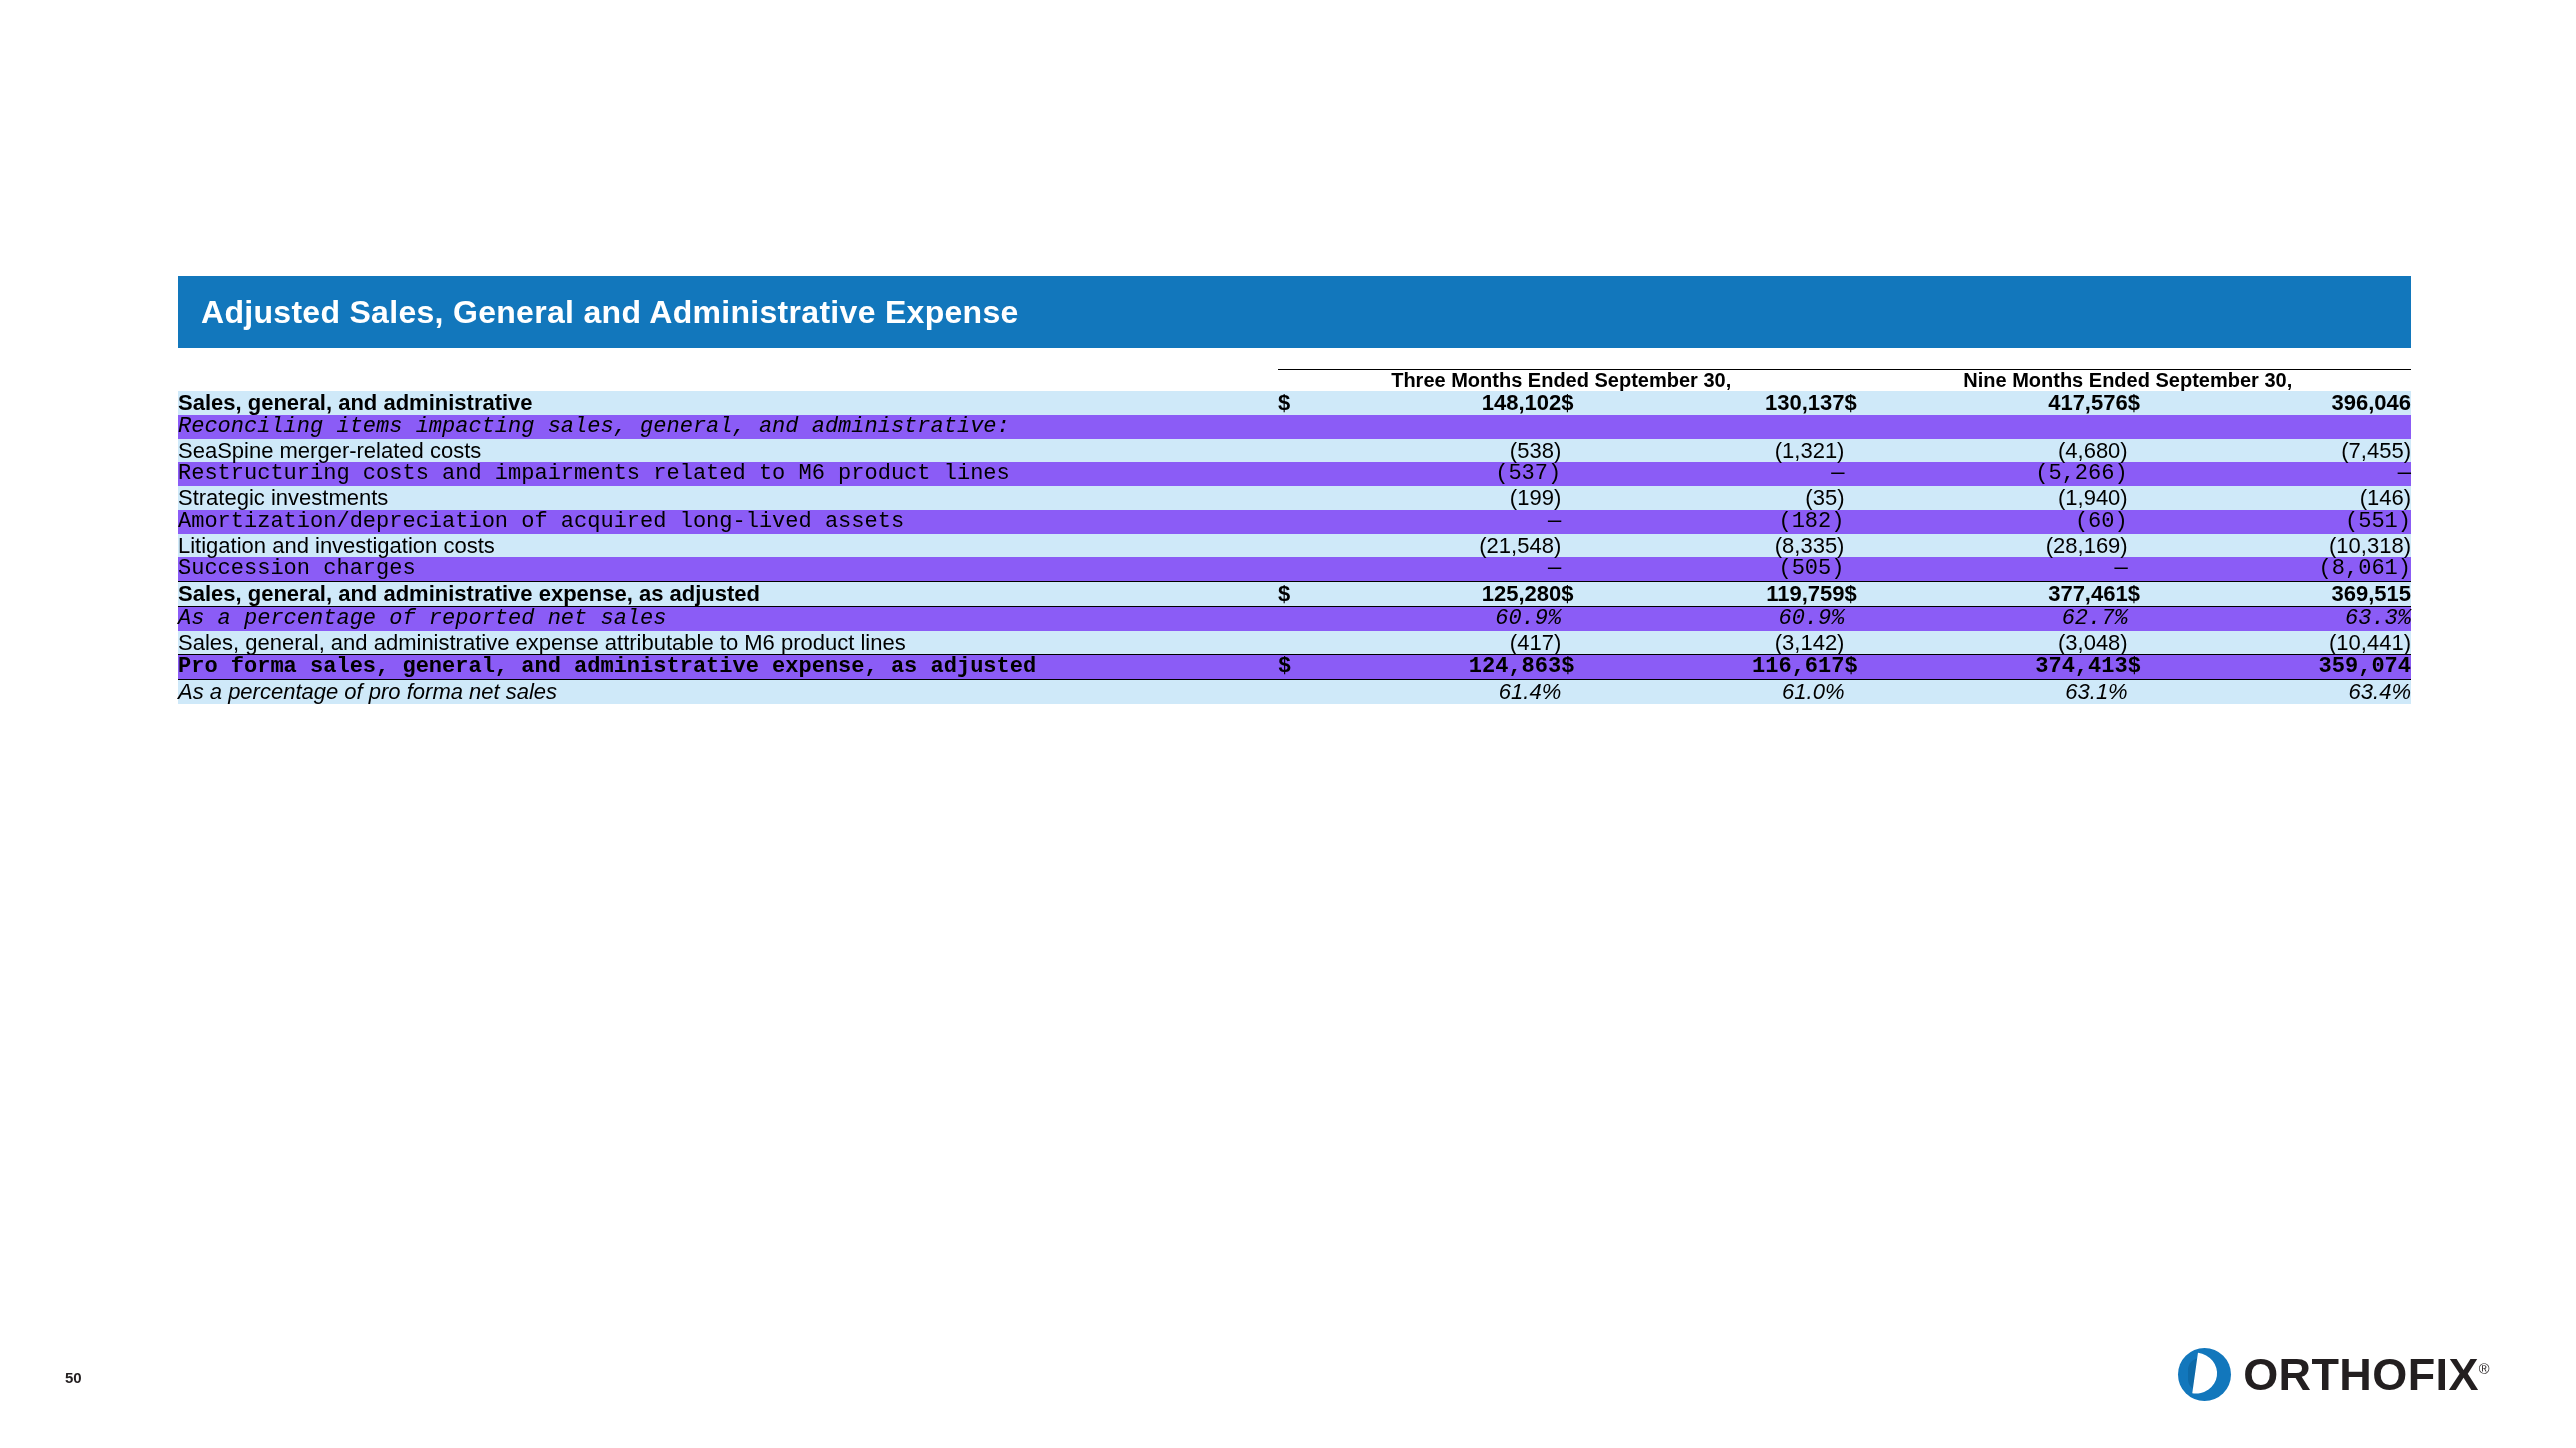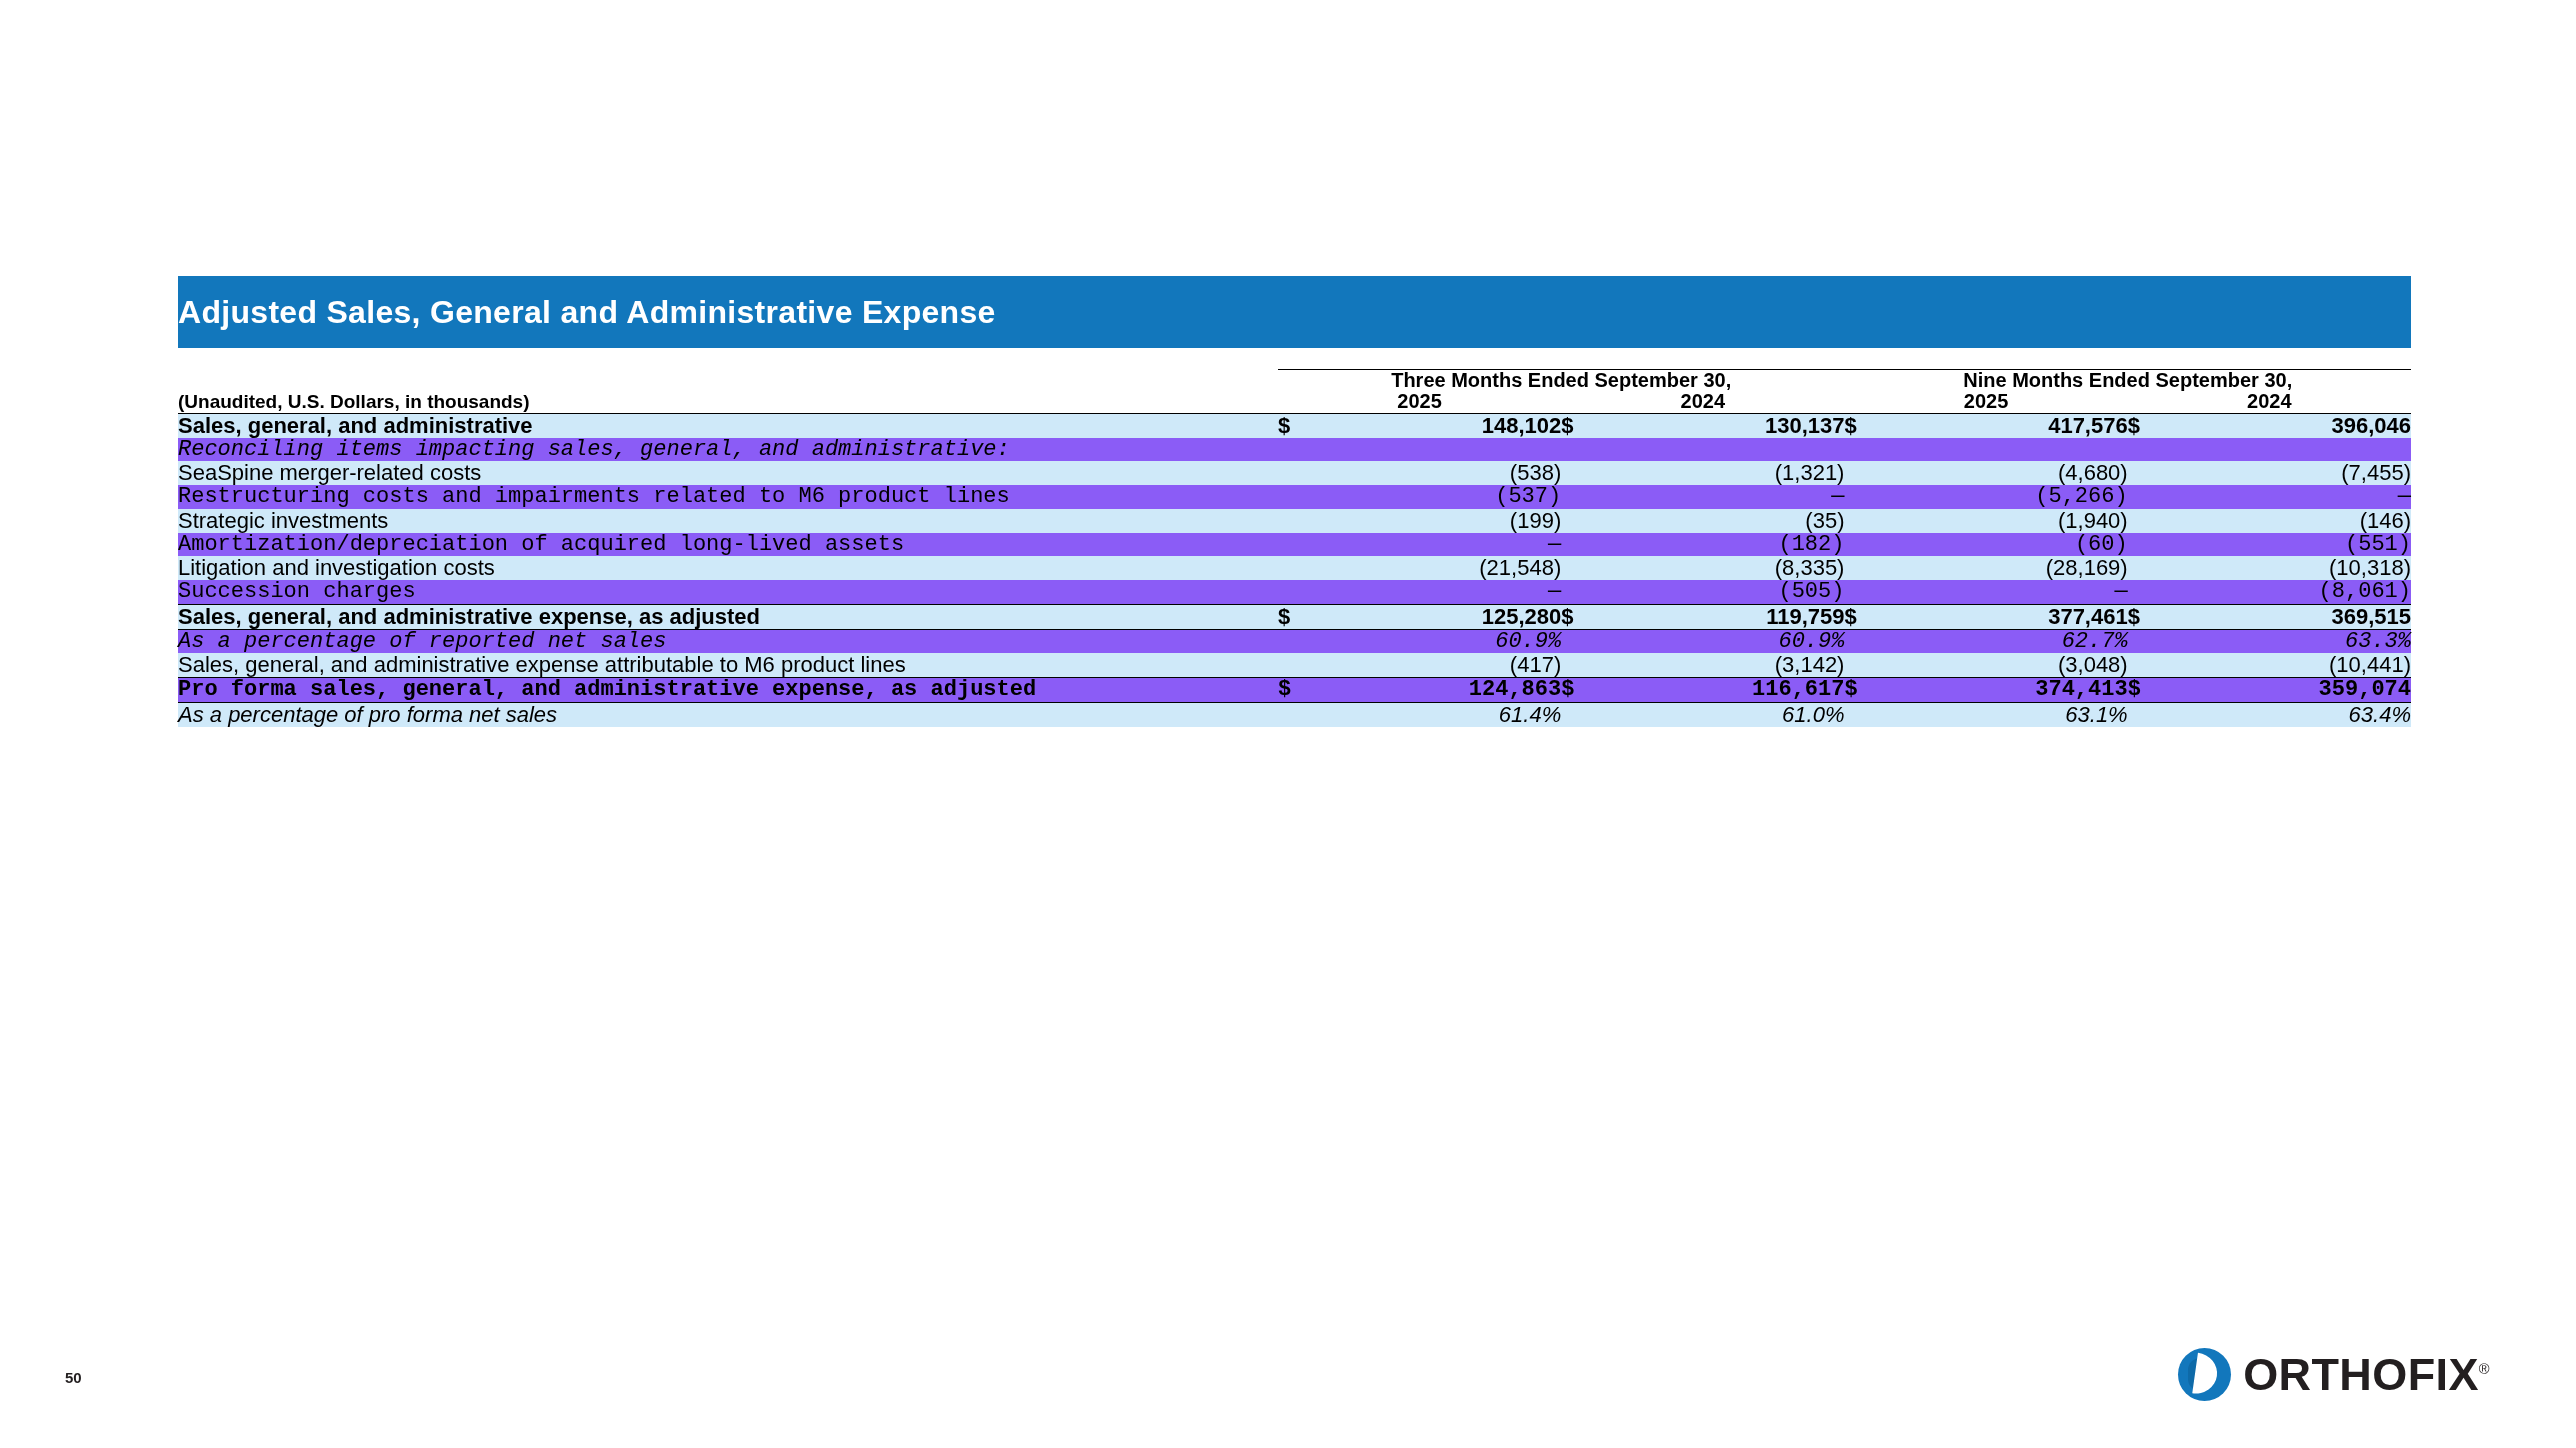--- a/index.html
+++ b/index.html
@@ -32,20 +32,21 @@
     height: 72px;
     background: #1277bc;
     display: flex;
     align-items: center;
   }
   .title-bar .title-text {
     color: #ffffff;
     font-size: 32px;
     font-weight: bold;
     letter-spacing: 0.3px;
+    margin-left: 23px;
   }
 
   
   .table-wrap {
     position: absolute;
     left: 178px;
     top: 361px;
     width: 2233px;
   }
 
@@ -217,27 +218,20 @@
           </td>
           <td class="hdr-rule-cell" colspan="4">
             <div class="hdr-rule"></div>
           </td>
         </tr>
         <tr>
           <td></td>
           <td class="hdr-group" colspan="4">Three Months Ended September 30,</td>
           <td class="hdr-group" colspan="4">Nine Months Ended September 30,</td>
         </tr>
-        <tr class="bb-thin">
-          <td class="hdr-unaudited">(Unaudited, U.S. Dollars, in thousands)</td>
-          <td class="hdr-year" colspan="2">2025</td>
-          <td class="hdr-year" colspan="2">2024</td>
-          <td class="hdr-year" colspan="2">2025</td>
-          <td class="hdr-year" colspan="2">2024</td>
-        </tr>
 
         <tr class="row-band">
           <td class="cell-label bold">Sales, general, and administrative</td>
           <td class="cell-cur bold">$</td>
           <td class="cell-val bold">148,102</td>
           <td class="cell-cur bold">$</td>
           <td class="cell-val bold">130,137</td>
           <td class="cell-cur bold">$</td>
           <td class="cell-val bold">417,576</td>
           <td class="cell-cur bold">$</td>

